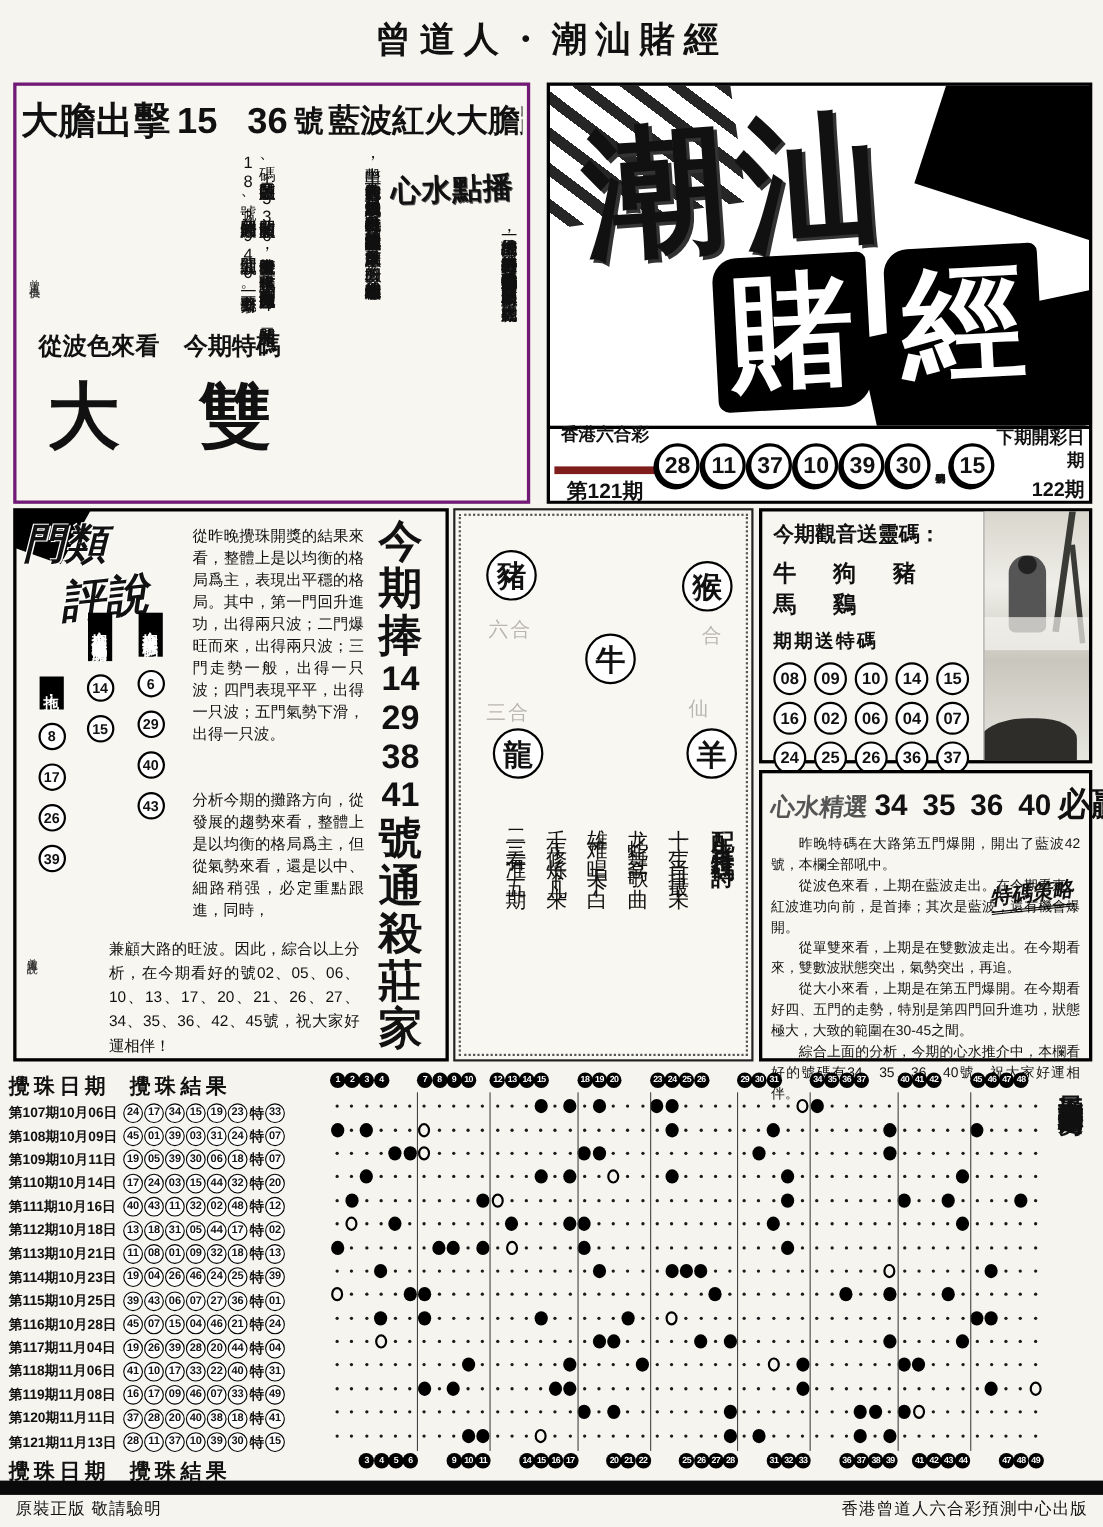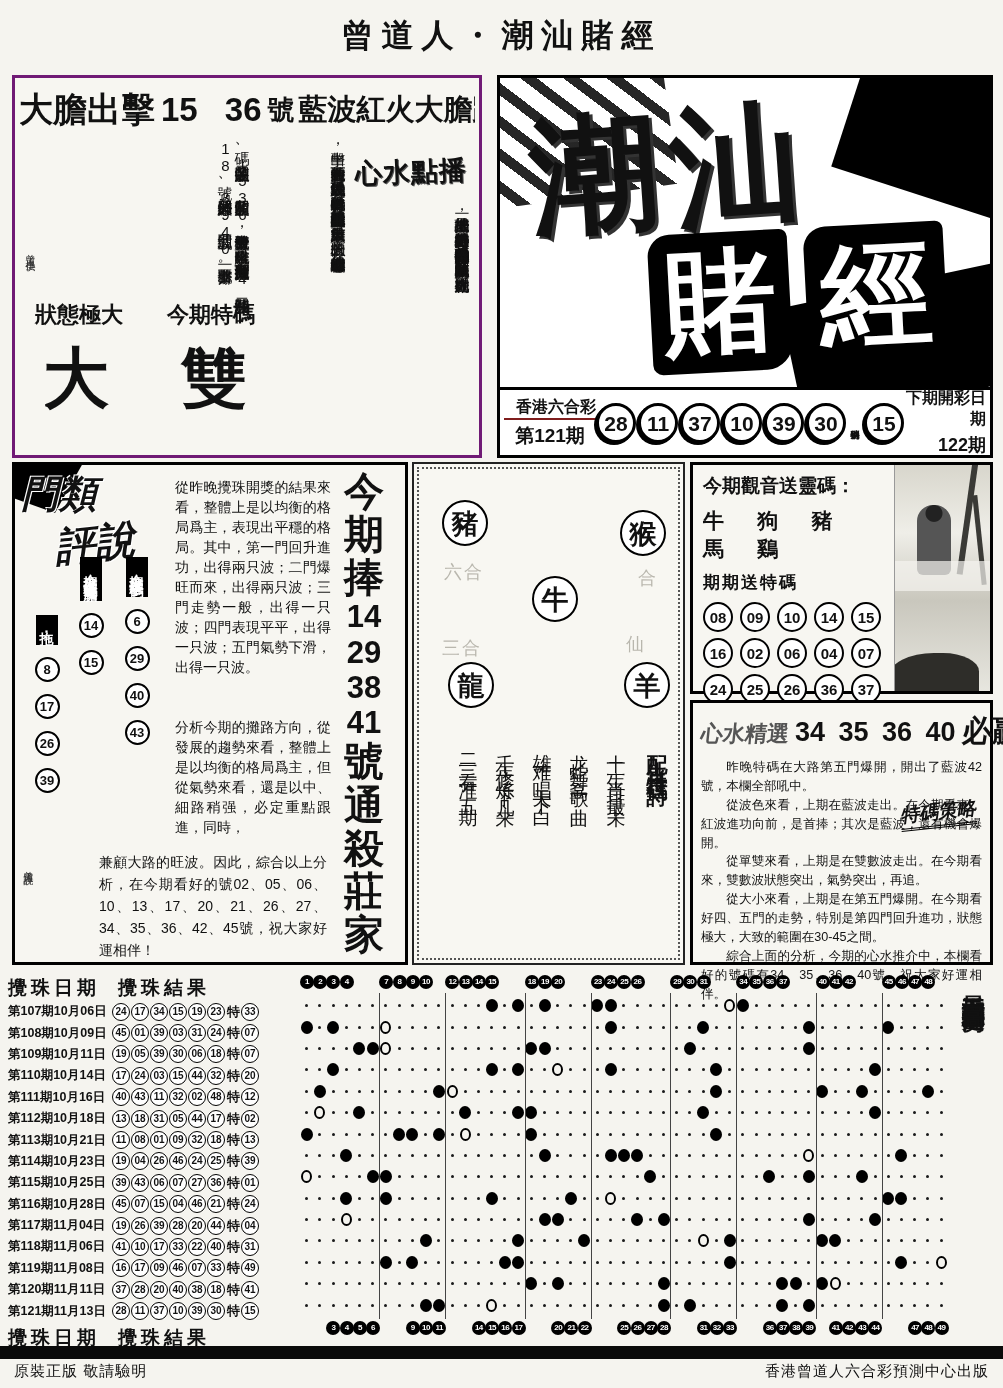--- a/index.html
+++ b/index.html
@@ -42,21 +42,21 @@
   .logo-blob2 { position:absolute; right:-60px; bottom:-10px; width:260px; height:120px; background:#000; transform:rotate(-12deg); }
   .logo-l1 { position:absolute; top:6px; left:30px; font-family:"Liberation Serif", serif; font-weight:bold;
     font-size:128px; letter-spacing:14px; transform:rotate(-4deg); text-shadow:3px 3px 0 #333; }
   .logo-l2 { position:absolute; top:150px; left:150px; display:flex; gap:16px; transform:rotate(-3deg); }
   .logo-l2 span { display:block; width:140px; height:140px; background:#000; color:#fff;
     font-family:"Liberation Serif", serif; font-weight:bold; font-size:112px; line-height:140px; text-align:center;
     border-radius:22px 8px 26px 10px; }
   .draw-strip { position:absolute; left:0; right:0; bottom:0; height:68px; border-top:3px solid #000; background:#fff;
     display:flex; align-items:center; padding:0 4px; }
   .ds-left { width:92px; text-align:center; font-weight:bold; }
-  .ds-left .g { font-size:16px; border-bottom:2px solid #7f1d1d; padding-bottom:0;text-align:right; }
+  .ds-left .g { font-size:16px; border-bottom:7px solid #7f1d1d; padding-bottom:18px; }
   .ds-left .n { font-size:19px; margin-top:3px; }
   .balls { display:flex; align-items:center; gap:2px; }
   .ball { width:40px; height:40px; border-radius:50%; border:3px solid #000; box-shadow:-2px 2px 0 #000;
     font-size:21px; font-weight:bold; text-align:center; line-height:35px; background:#fff; }
   .sp-label { writing-mode:vertical-rl; text-orientation:upright; font-size:9px; font-weight:bold; margin:0 2px; line-height:10px; }
   .ds-right { flex:1; text-align:right; font-weight:bold; }
   .ds-right .a { font-size:16px; }
   .ds-right .b { font-size:18px; margin-top:3px; }
 
   
@@ -177,21 +177,21 @@
       <span class="ph-h">號</span>
       <span class="ph-b">藍波紅火大膽跟進</span>
     </div>
     <div class="cw-title">心水點播</div>
     <div class="art-p1 vtext">根據上一期的攪珠結果，再結合近期的攤路走勢分析得出，得出的近期各路號碼的攤路走勢是以中大路方向的號碼表現十分突出，且以第三門和第四門的旺出勢頭極高，因此在今期可大膽從</div>
     <div class="art-p2a vtext">中出擊，而在色波方面的走勢看來，是以綠波的表現最爲强勁，且特碼亦有機會將會從中旺出，看紅波和藍波的表現將會往平穩方向開出爲主，大家可兼顧出擊爲上策。以上面的分析，綜合得出今期的最佳贏錢心水號</div>
     <div class="art-p2b vtext">碼、是以第二門的藍波15號和第四門的藍波36號出擊勝算機會十分大，可作吼膽來出擊，而拖腳方面則可往第一門藍波04號和第二門紅波18號、另外第四門的綠波39號五門紅波40號亦要一齊出擊。</div>
     <div class="provider vtext">曾道人提供</div>
     <div class="summary">
       <div class="sum-labels">
-        <span>狀態極大</span>
+        <span>從波色來看</span>
         <span>今期特碼</span>
       </div>
       <div class="sum-big">
         <span>大</span>
         <span>雙</span>
       </div>
     </div>
   </div>
 
   <div class="lot-box">

